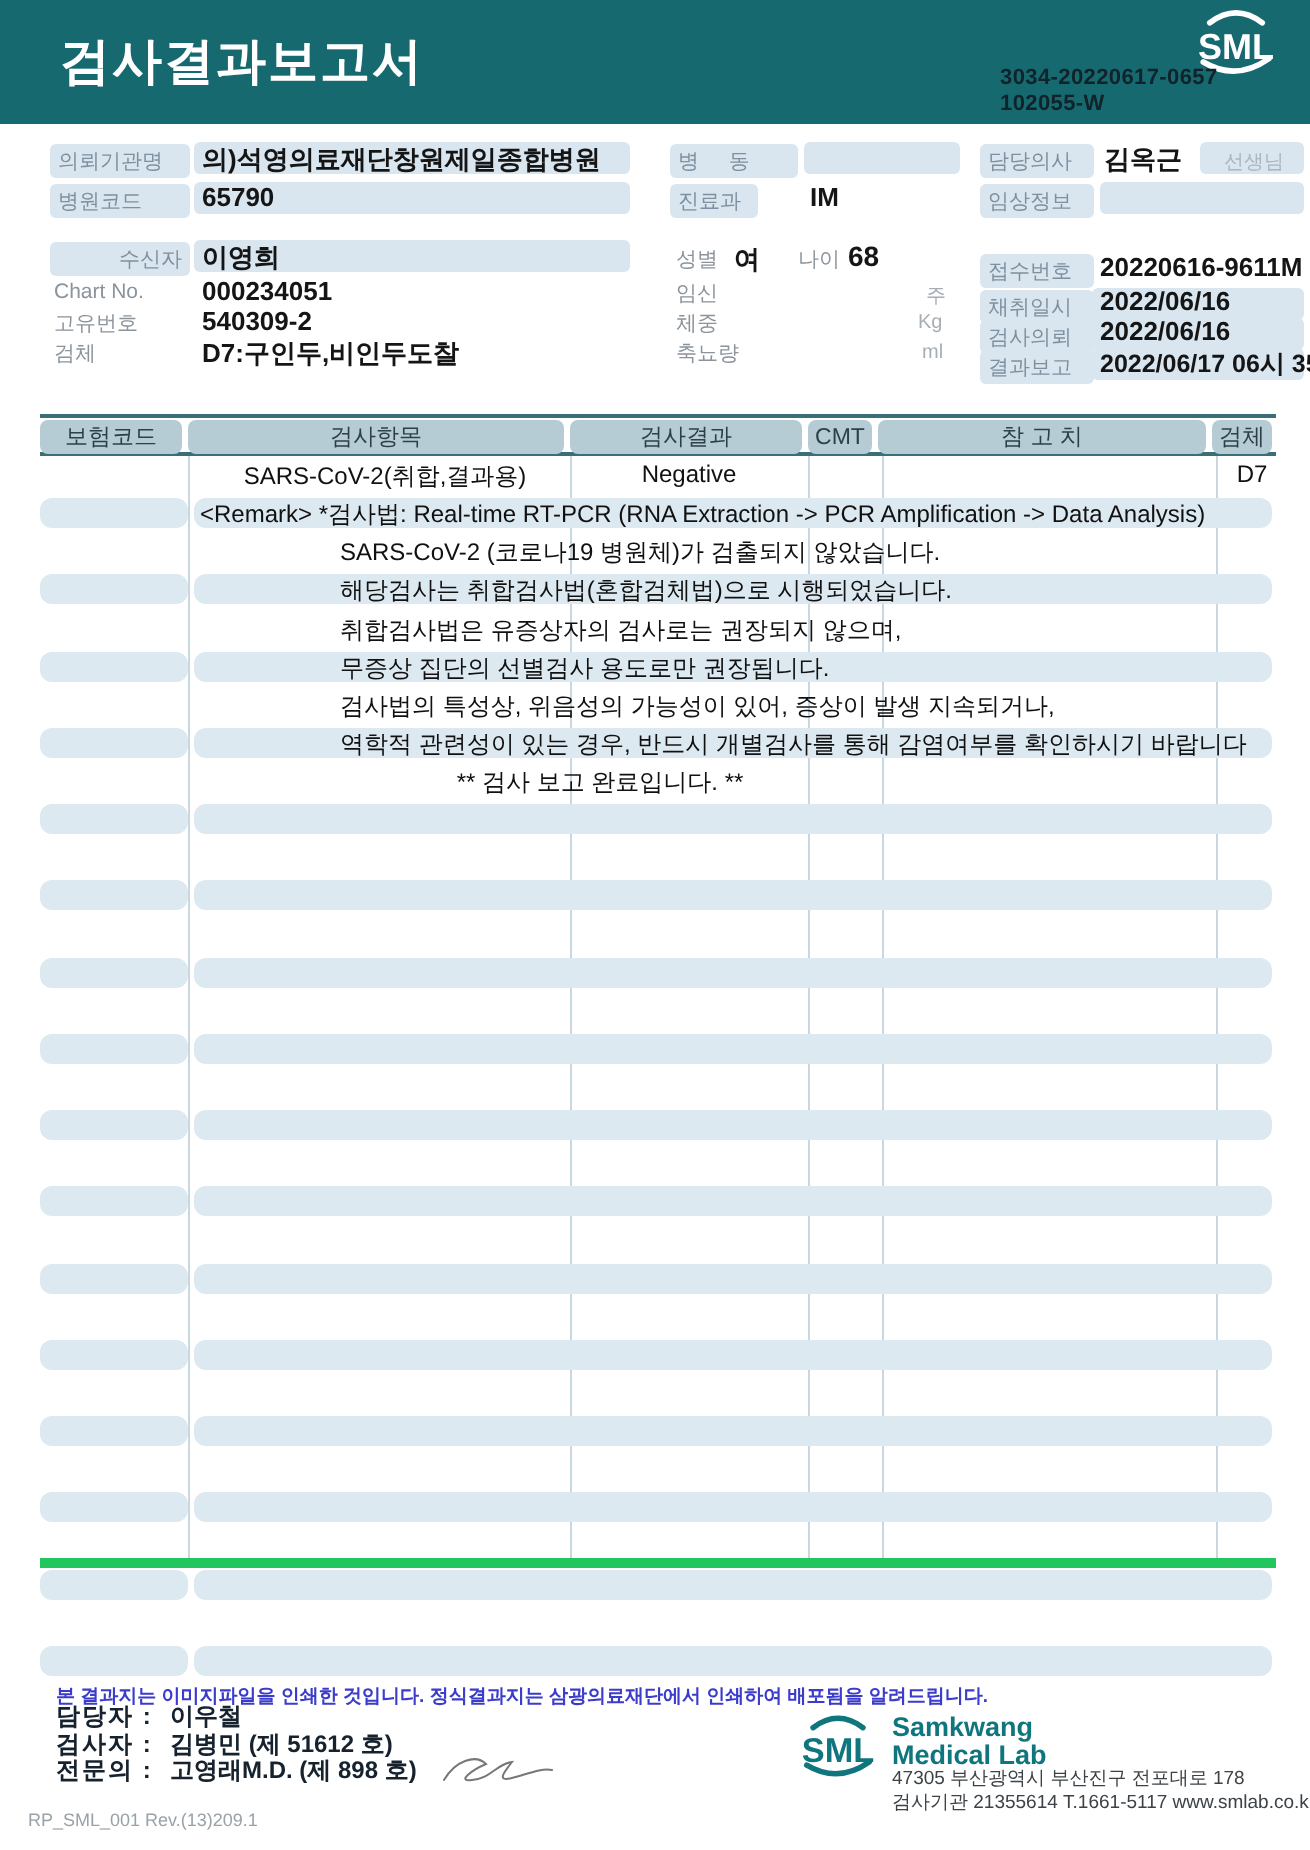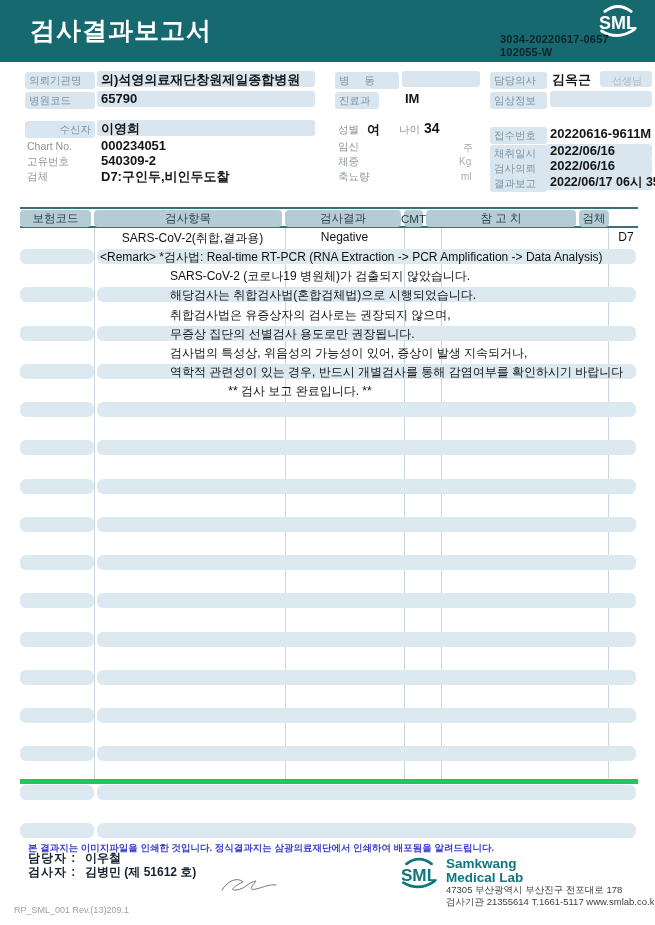--- a/index.html
+++ b/index.html
@@ -86,21 +86,21 @@
 
   <span class="lbl" style="left:335px;top:72px;width:64px;letter-spacing:6px;">병  동</span>
   <span class="band" style="left:402px;top:71px;width:78px;"></span>
 
   <span class="lbl" style="left:335px;top:92px;width:44px;">진료과</span>
   <span class="val" style="left:405px;top:91px;">IM</span>
 
   <span class="plain-lbl" style="left:338px;top:123px;">성별</span>
   <span class="val" style="left:367px;top:121px;">여</span>
   <span class="plain-lbl" style="left:399px;top:123px;">나이</span>
-  <span class="val" style="left:424px;top:120px;font-size:14px;">34</span>
+  <span class="val" style="left:424px;top:120px;font-size:14px;">68</span>
 
   <span class="plain-lbl" style="left:338px;top:140px;">임신</span>
   <span class="unit" style="left:463px;top:141px;">주</span>
 
   <span class="plain-lbl" style="left:338px;top:155px;">체중</span>
   <span class="unit" style="left:459px;top:156px;">Kg</span>
 
   <span class="plain-lbl" style="left:338px;top:170px;">축뇨량</span>
   <span class="unit" style="left:461px;top:171px;">ml</span>
 
@@ -125,22 +125,22 @@
 
   <span class="lbl" style="left:490px;top:175px;width:57px;">결과보고</span>
   <span class="band" style="left:546px;top:174px;width:106px;"></span>
   <span class="val-sm" style="left:550px;top:174px;">2022/06/17 06시 35분</span>
 
   <div class="rtable">
     <div class="thead" id="thead">
         <div class="th" style="width: 71px;">보험코드</div>
         <div class="th" style="width: 188px;">검사항목</div>
         <div class="th" style="width: 116px;">검사결과</div>
-        <div class="th" style="width: 19px;">CMT</div>
-        <div class="th" style="width: 150px;">참 고 치</div>
+        <div class="th" style="width: 32px;">CMT</div>
+        <div class="th" style="width: 164px;">참 고 치</div>
         <div class="th" style="width: 30px;">검체</div>
       </div>
     <div class="tbody" id="tbody">
         <div class="vline" style="left: 74px;"></div>
         <div class="vline" style="left: 265px;"></div>
         <div class="vline" style="left: 384px;"></div>
         <div class="vline" style="left: 421px;"></div>
         <div class="vline" style="left: 588px;"></div>
         <div class="trow" style="top: 0px;">
           <div class="cell c-center" style="left: 77px; width: 191px;">SARS-CoV-2(취합,결과용)</div>
@@ -244,20 +244,24 @@
   <div class="notice">본 결과지는 이미지파일을 인쇄한 것입니다. 정식결과지는 삼광의료재단에서 인쇄하여 배포됨을 알려드립니다.</div>
   <div class="staff" id="staff">
       <div class="staff-row">
         <div class="staff-lbl">담당자 :</div>
         <div>이우철</div>
       </div>
       <div class="staff-row">
         <div class="staff-lbl">검사자 :</div>
         <div>김병민 (제 51612 호)</div>
       </div>
+      <div class="staff-row">
+        <div class="staff-lbl">전문의 :</div>
+        <div>고영래M.D. (제 898 호)</div>
+      </div>
     </div>
 
   <svg class="signature" width="62" height="28" viewBox="0 0 62 28">
     <path d="M4 18 C10 8 20 5 25 10 C18 13 10 19 18 18 C28 17 30 10 38 9 C34 14 30 19 38 17 C46 15 52 12 58 13" stroke="#777" stroke-width="1" fill="none" stroke-linecap="round"></path>
   </svg>
 
   <div class="doc-code">RP_SML_001 Rev.(13)209.1</div>
 
   <svg class="logo-bottom" viewBox="0 0 64 44">
     <path d="M16 9 Q32 -3 48 9" stroke="currentColor" stroke-width="3.5" fill="none" stroke-linecap="round"></path>

